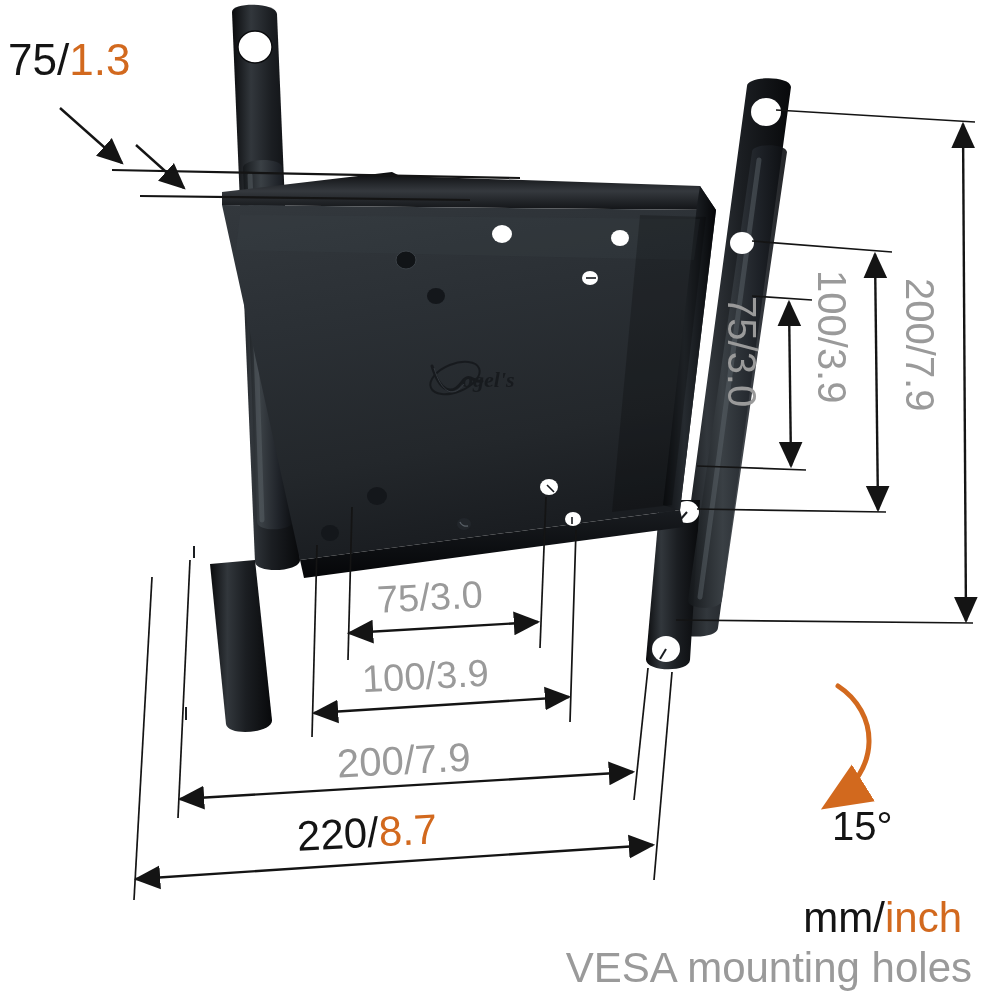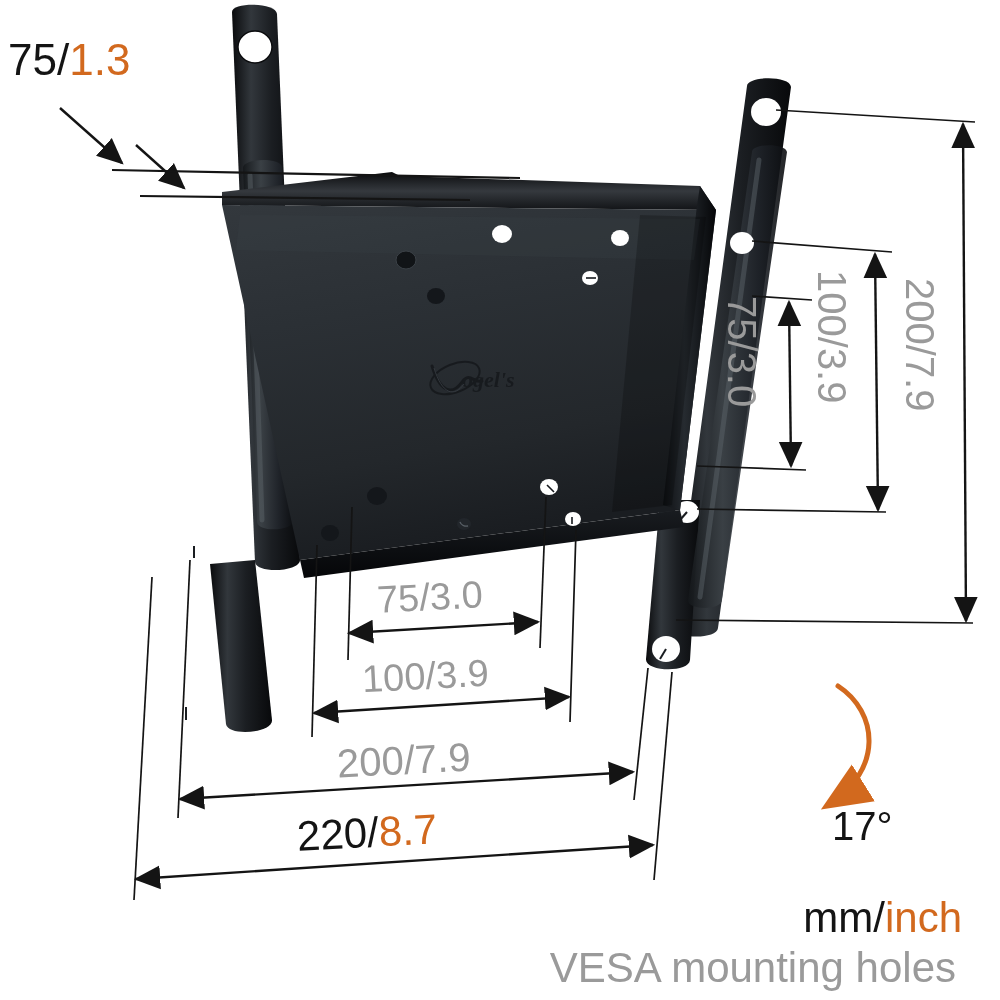--- a/index.html
+++ b/index.html
@@ -297,22 +297,22 @@
 
   <div class="dim-label" style="left:337px; top:740px; font-size:40px; transform:rotate(-3deg);">
     <span class="val-gray">200</span><span class="sep-gray">/</span><span class="val-gray">7.9</span>
   </div>
 
   <div class="dim-label" style="left:297px; top:812px; font-size:42px; transform:rotate(-3deg);">
     <span class="val-black">220</span><span class="sep-black">/</span><span class="val-orange">8.7</span>
   </div>
 
   <div class="dim-label" style="left:832px; top:806px; font-size:40px;">
-    <span class="val-black">17°</span>
+    <span class="val-black">15°</span>
   </div>
 
   <div class="legend" style="right:38px; top:890px; font-size:42px;">
     <span class="val-black">mm</span><span class="sep-black">/</span><span class="val-orange">inch</span>
   </div>
 
-  <div class="legend val-gray" style="right:44px; top:940px; font-size:42px;">VESA mounting holes</div>
+  <div class="legend val-gray" style="right:28px; top:940px; font-size:42px;">VESA mounting holes</div>
 
 </div>
 
 </body></html>

